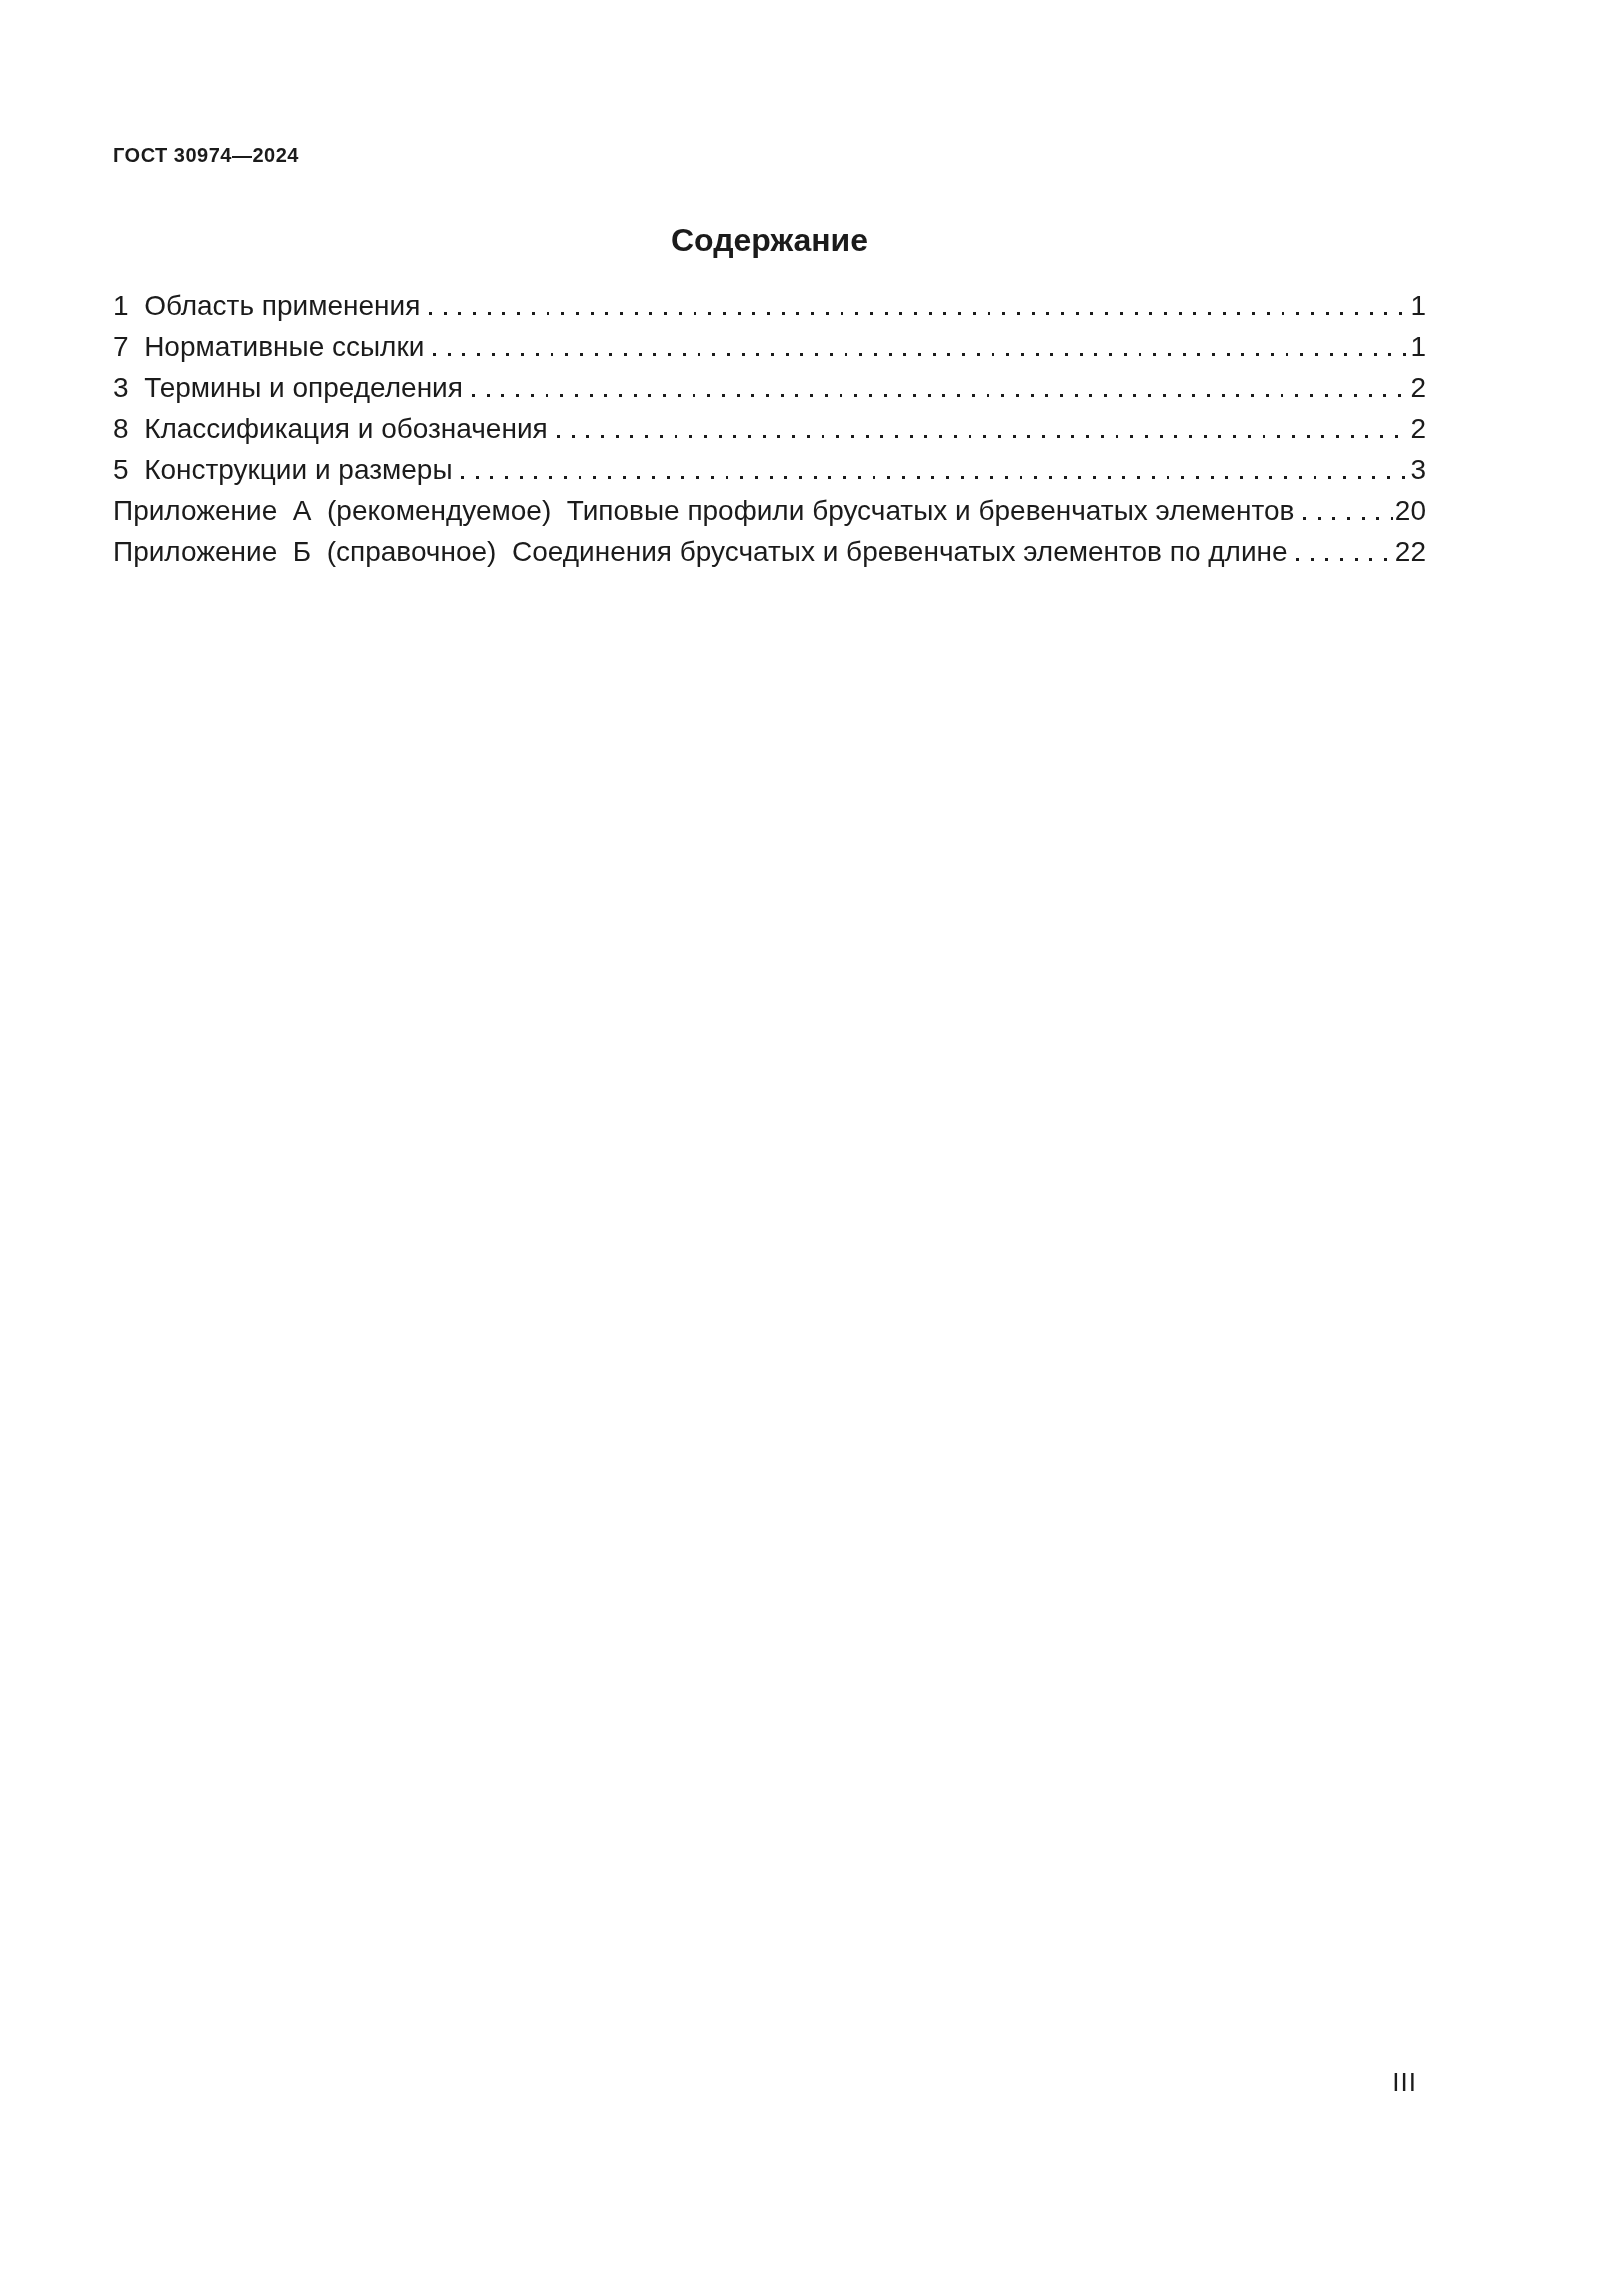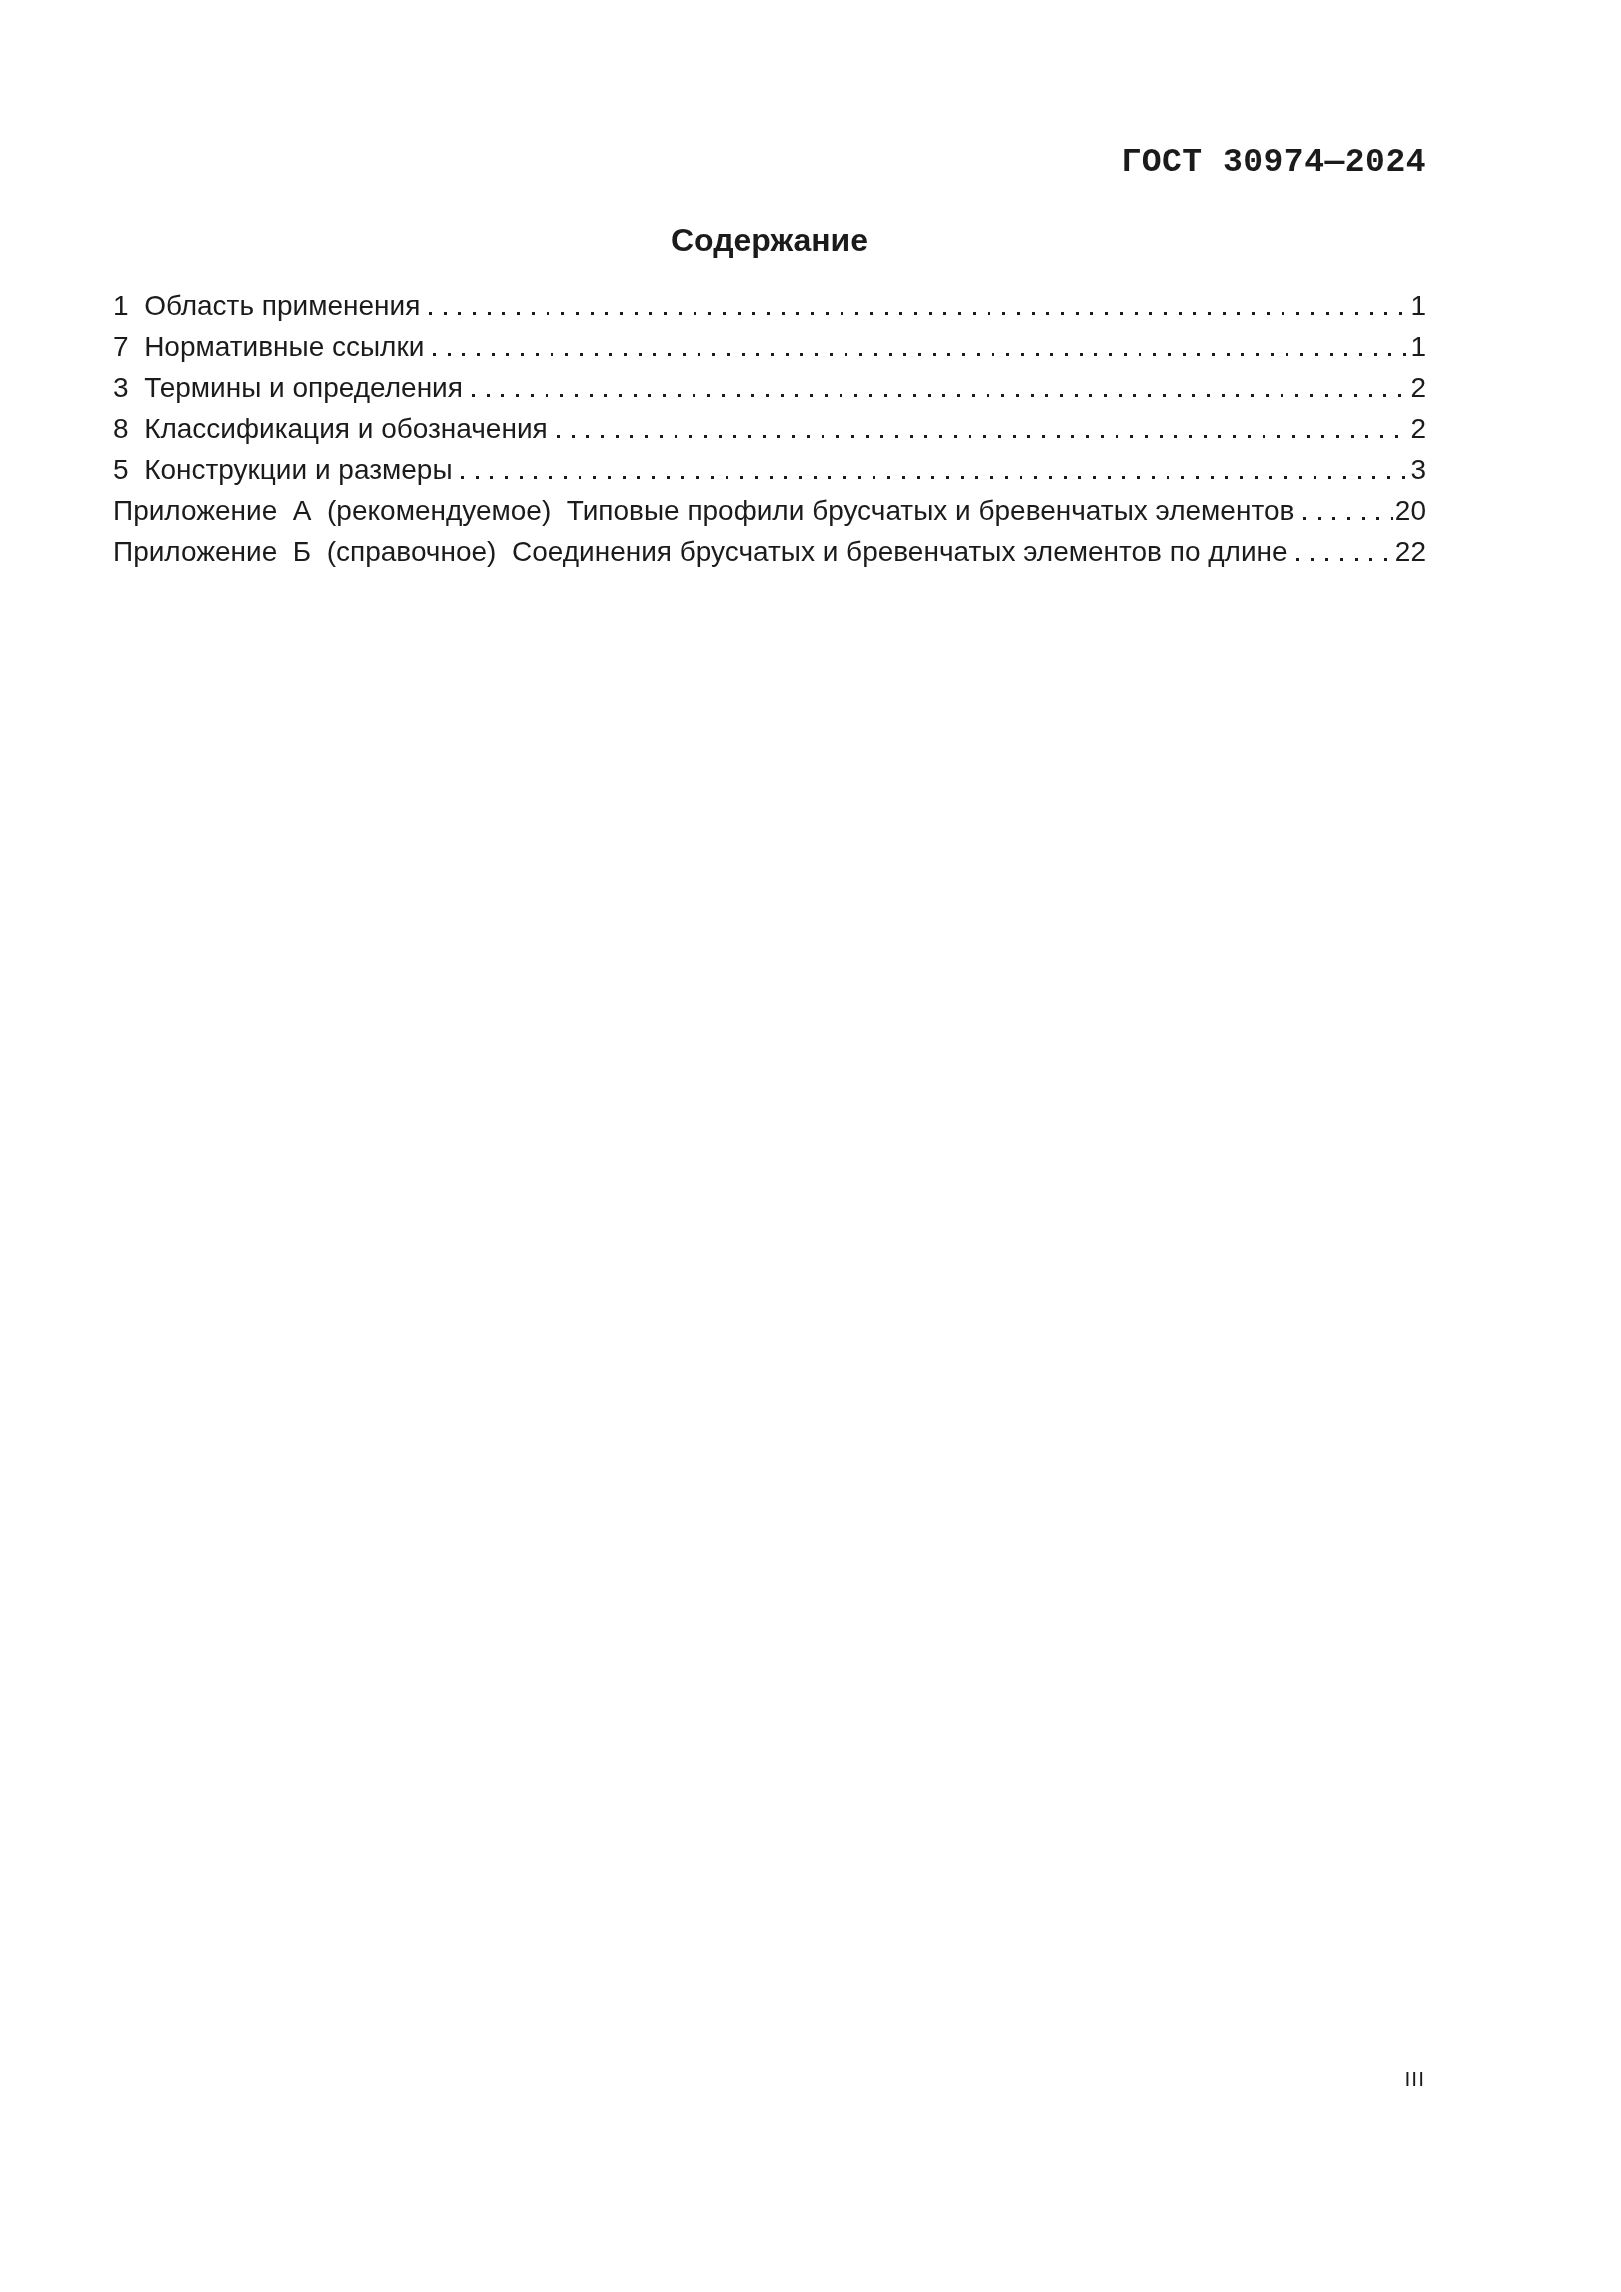--- a/index.html
+++ b/index.html
@@ -14,26 +14,24 @@
     background: #ffffff;
     font-family: "Liberation Sans", "DejaVu Sans", sans-serif;
     color: #1b1b1b;
     overflow: hidden;
   }
   .doc-code {
     position: absolute;
     top: 144px;
     left: 113px;
     width: 1313px;
-    text-align: right;
-    font-size: 33px;
+    font-size: 20px;
     font-weight: bold;
     letter-spacing: 0.5px;
     white-space: pre;
-    font-family: Liberation Mono, monospace;
   }
   .doc-title {
     position: absolute;
     top: 222px;
     left: 113px;
     width: 1313px;
     text-align: center;
     font-size: 32px;
     font-weight: bold;
     white-space: pre;
@@ -70,24 +68,24 @@
     height: 2.9px;
     background-image: repeating-linear-gradient(to right, #1b1b1b 0 2.9px, transparent 2.9px 14.7px);
   }
   .toc-page {
     flex: 0 0 auto;
     white-space: pre;
   }
   .folio {
     position: absolute;
     top: 2067px;
-    left: 112px;
+    left: 104px;
     width: 1313px;
     text-align: right;
-    font-size: 21px;
+    font-size: 26px;
     letter-spacing: 1px;
     white-space: pre;
   }
 </style>
 </head>
 <body>
 
 <div class="page">
 
   <div class="doc-code">ГОСТ 30974—2024</div>

